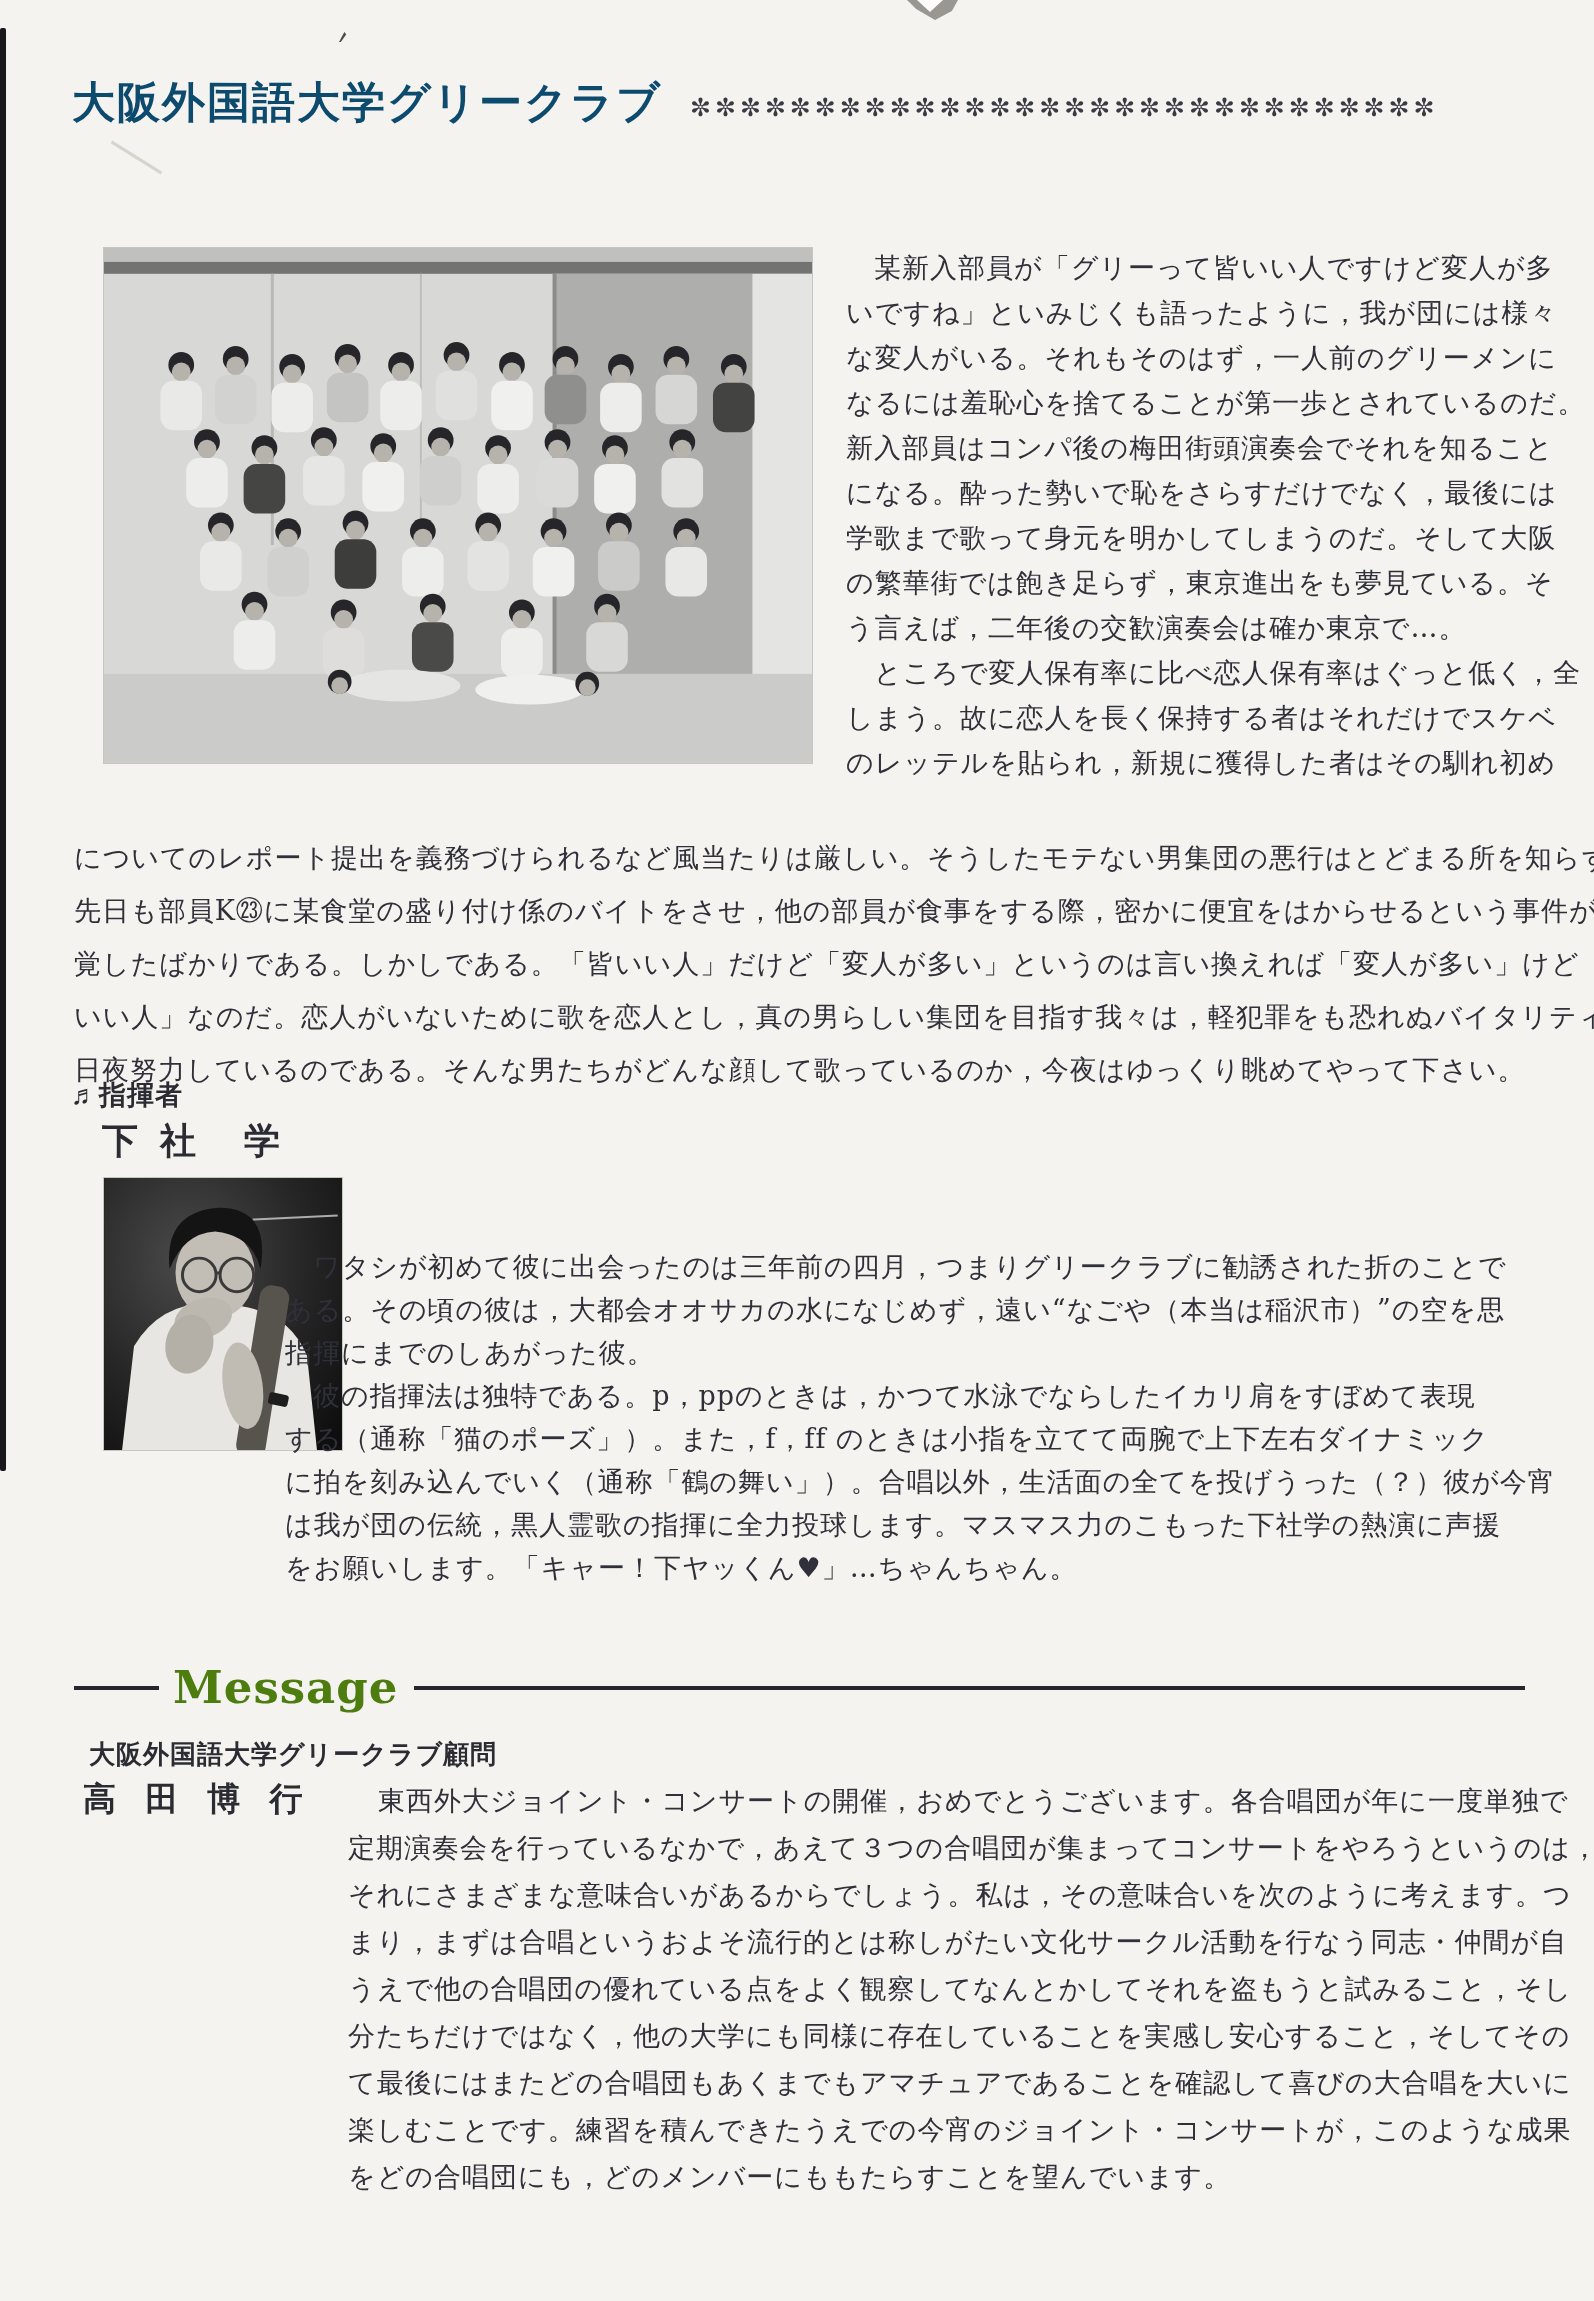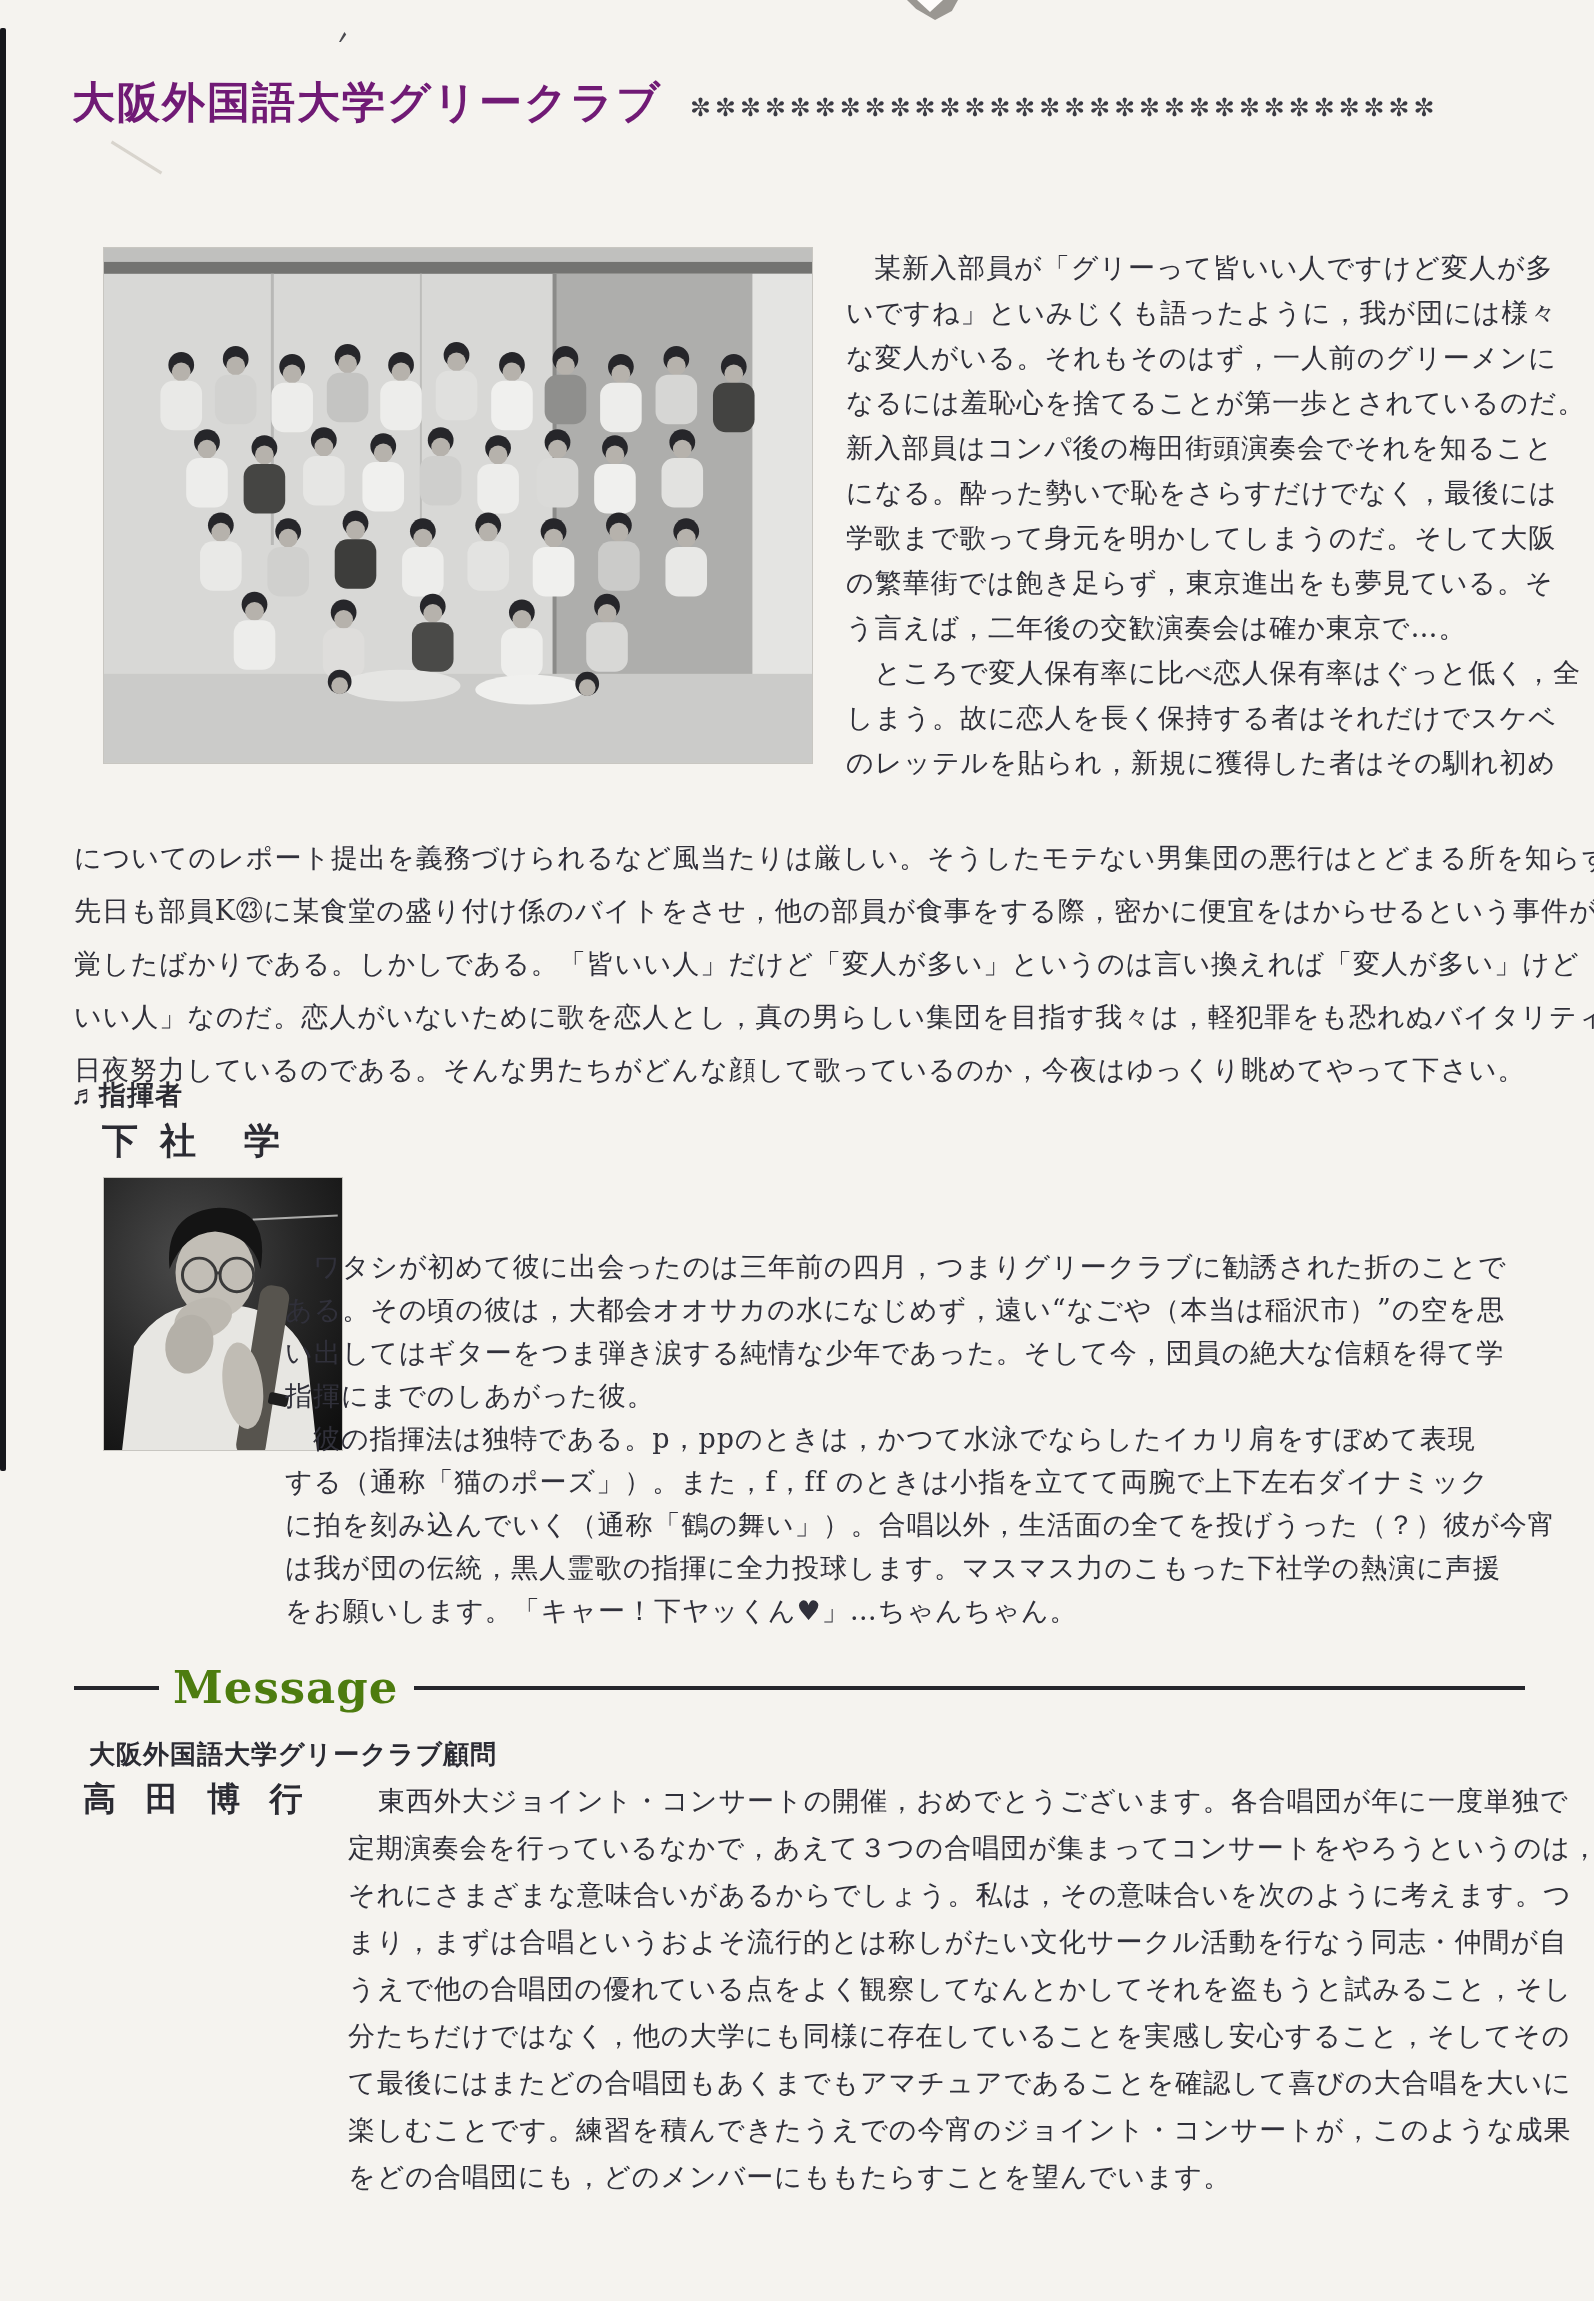--- a/index.html
+++ b/index.html
@@ -15,21 +15,21 @@
     clip-path:polygon(0 0,100% 0,88% 55%,55% 100%,18% 45%);}
   .tear-mark::after{content:"";position:absolute;left:10px;top:0;width:26px;height:12px;background:#fdfcfa;
     clip-path:polygon(0 0,100% 0,50% 100%);}
   .tick-mark{position:absolute;left:339px;top:32px;width:12px;height:10px;background:#4a4a50;
     clip-path:polygon(0 100%,45% 0,60% 25%,15% 100%);}
   .smudge{position:absolute;left:107px;top:156px;width:59px;height:3px;background:#d8d4cd;transform:rotate(32deg);}
   
   .hdr{position:absolute;left:72px;top:77px;width:1460px;display:flex;align-items:flex-end;}
   .page-title{
     font-family:"DejaVu Sans","Liberation Sans",sans-serif;
-    font-weight:bold;font-size:43px;letter-spacing:2px;color:#701a75;margin:0;line-height:1.2;white-space:nowrap;
+    font-weight:bold;font-size:43px;letter-spacing:2px;color:#0c4a6e;margin:0;line-height:1.2;white-space:nowrap;
   }
   .title-deco{
     margin-left:28px;font-size:25px;letter-spacing:4px;color:#3a3a42;line-height:43px;white-space:nowrap;
     overflow:hidden;max-width:891px;
   }
   
   .group-photo{position:absolute;left:104px;top:248px;width:708px;height:515px;background:#d6d6d4;box-shadow:0 0 0 1px #c8c6c1;}
   .portrait-photo{position:absolute;left:104px;top:1178px;width:238px;height:272px;background:#1c1c1c;box-shadow:0 0 0 1px #c8c6c1;}
   .group-photo svg,.portrait-photo svg{display:block;width:100%;height:100%;}
   
@@ -191,21 +191,20 @@
       <rect x="146" y="108" width="30" height="175" rx="12" fill="#57544e" transform="rotate(9 160 190)"></rect>
 
       <ellipse cx="140" cy="210" rx="20" ry="44" fill="#c0bcb4" transform="rotate(-8 140 210)"></ellipse>
       <rect x="166" y="218" width="20" height="12" rx="3" fill="#1d1d1d" transform="rotate(12 176 224)"></rect>
     </svg>
   </figure>
 
   <div class="txt cond-text">
       <div class="line">　ワタシが初めて彼に出会ったのは三年前の四月，つまりグリークラブに勧誘された折のことで</div>
       <div class="line">ある。その頃の彼は，大都会オオサカの水になじめず，遠い“なごや（本当は稲沢市）”の空を思</div>
-      <div class="line">い出してはギターをつま弾き涙する純情な少年であった。そして今，団員の絶大な信頼を得て学</div>
       <div class="line">指揮にまでのしあがった彼。</div>
       <div class="line">　彼の指揮法は独特である。p，ppのときは，かつて水泳でならしたイカリ肩をすぼめて表現</div>
       <div class="line">する（通称「猫のポーズ」）。また，f，ff のときは小指を立てて両腕で上下左右ダイナミック</div>
       <div class="line">に拍を刻み込んでいく（通称「鶴の舞い」）。合唱以外，生活面の全てを投げうった（？）彼が今宵</div>
       <div class="line">は我が団の伝統，黒人霊歌の指揮に全力投球します。マスマス力のこもった下社学の熱演に声援</div>
       <div class="line">をお願いします。「キャー！下ヤッくん♥」…ちゃんちゃん。</div>
     </div>
 
   <div class="msg-divider">
     <span class="dash"></span>

